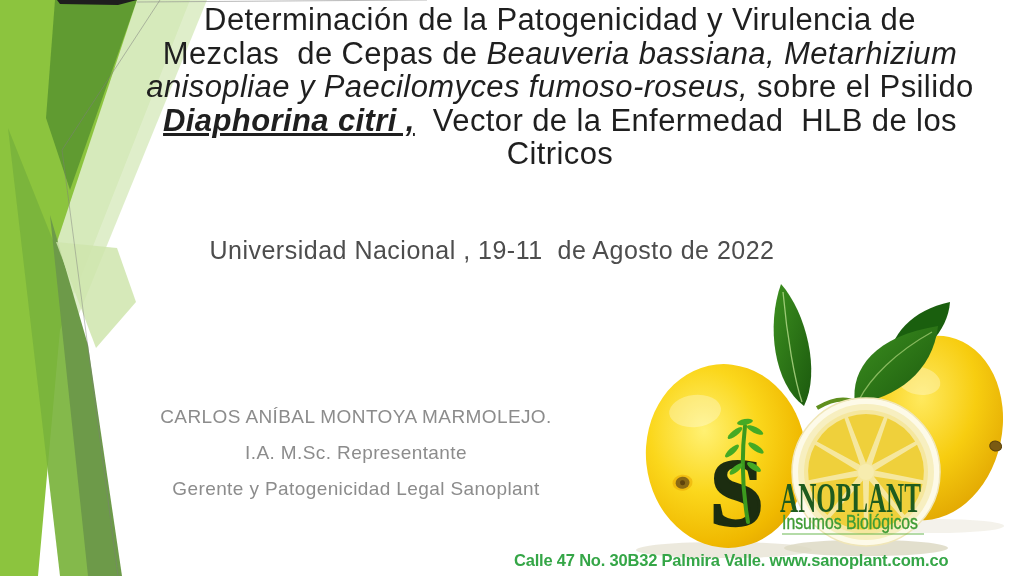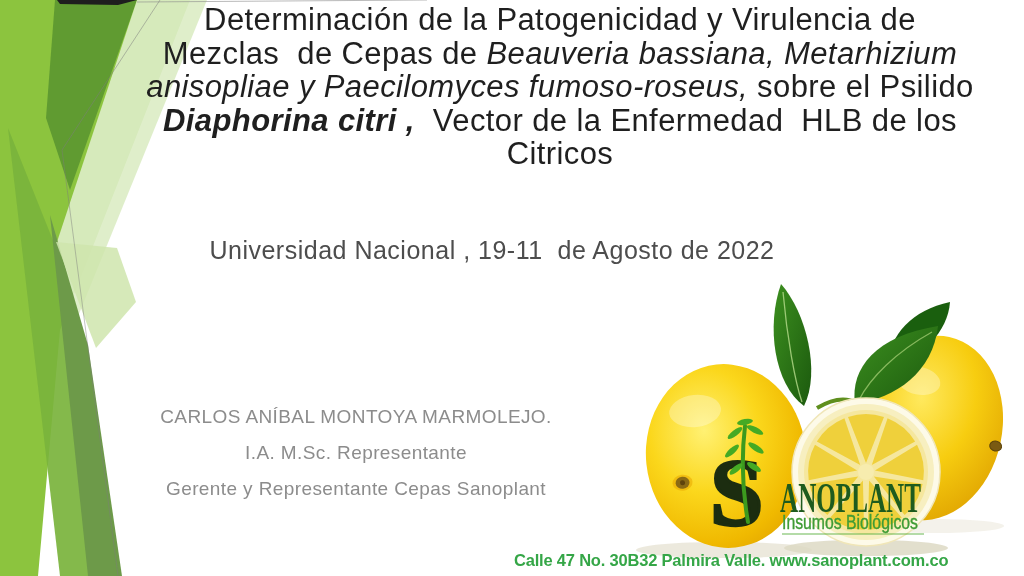--- a/index.html
+++ b/index.html
@@ -11,21 +11,21 @@
   .layer{position:absolute;}
   #deco{left:0;top:0;z-index:1;}
   #lemons{left:624px;top:282px;z-index:2;}
   .slide-title{
     left:95px;top:3px;width:930px;z-index:3;
     text-align:center;color:#1f1f1f;
     font-size:31px;line-height:33.5px;letter-spacing:.4px;
     white-space:pre-wrap;
   }
   .slide-title span.i{font-style:italic;text-align:right;}
-  .slide-title span.b{font-weight:bold;}
+  .slide-title span.b{font-weight:bold;text-decoration:underline;}
   .subtitle{
     left:92px;top:236px;width:800px;z-index:3;
     text-align:center;color:#4d4d4d;
     font-size:25px;letter-spacing:.5px;white-space:pre-wrap;
   }
   .author{
     left:98px;top:399px;width:516px;z-index:3;
     text-align:center;color:#8c8c8c;
     font-size:19px;line-height:36px;letter-spacing:.4px;
   }
@@ -51,21 +51,21 @@
   <path d="M62,150 L118,576" stroke="#7d7d7d" stroke-width="1" opacity=".45" fill="none"></path>
 </svg>
 
 <div class="layer slide-title"><div><span>Determinación de la Patogenicidad y Virulencia de</span></div><div><span>Mezclas  de Cepas de </span><span class="i">Beauveria bassiana, Metarhizium</span></div><div><span class="i">anisopliae y Paecilomyces fumoso-roseus,</span><span> sobre el Psilido</span></div><div><span class="i b">Diaphorina citri ,</span><span>  Vector de la Enfermedad  HLB de los</span></div><div><span>Citricos</span></div></div>
 
 <div class="layer subtitle">Universidad Nacional , 19-11  de Agosto de 2022</div>
 
 <div class="layer author">
     <div>CARLOS ANÍBAL MONTOYA MARMOLEJO.</div>
     <div>I.A. M.Sc. Representante</div>
-    <div>Gerente y Representante Cepas Sanoplant</div>
+    <div>Gerente y Patogenicidad Legal Sanoplant</div>
   </div>
 
 <svg id="lemons" class="layer" width="400" height="290" viewBox="0 0 400 290" aria-hidden="true">
   <defs>
     <radialGradient id="gLemon" cx="38%" cy="35%" r="75%">
       <stop offset="0%" stop-color="#fff173"></stop>
       <stop offset="45%" stop-color="#fbd71c"></stop>
       <stop offset="82%" stop-color="#f0b900"></stop>
       <stop offset="100%" stop-color="#e3a600"></stop>
     </radialGradient>

